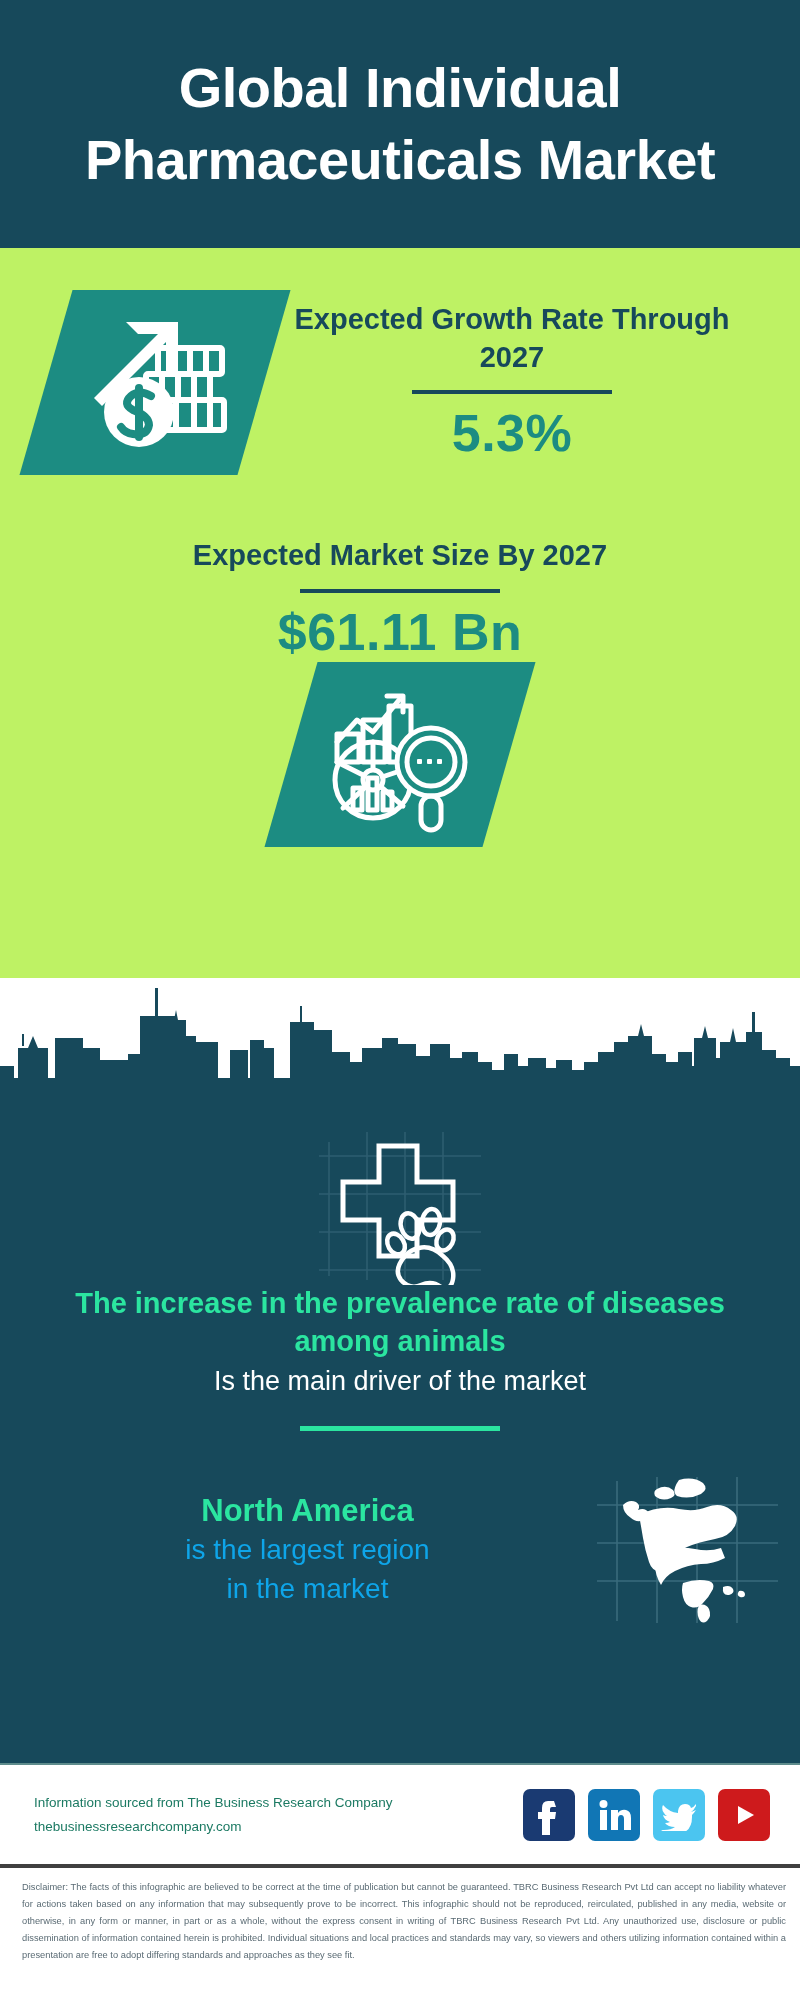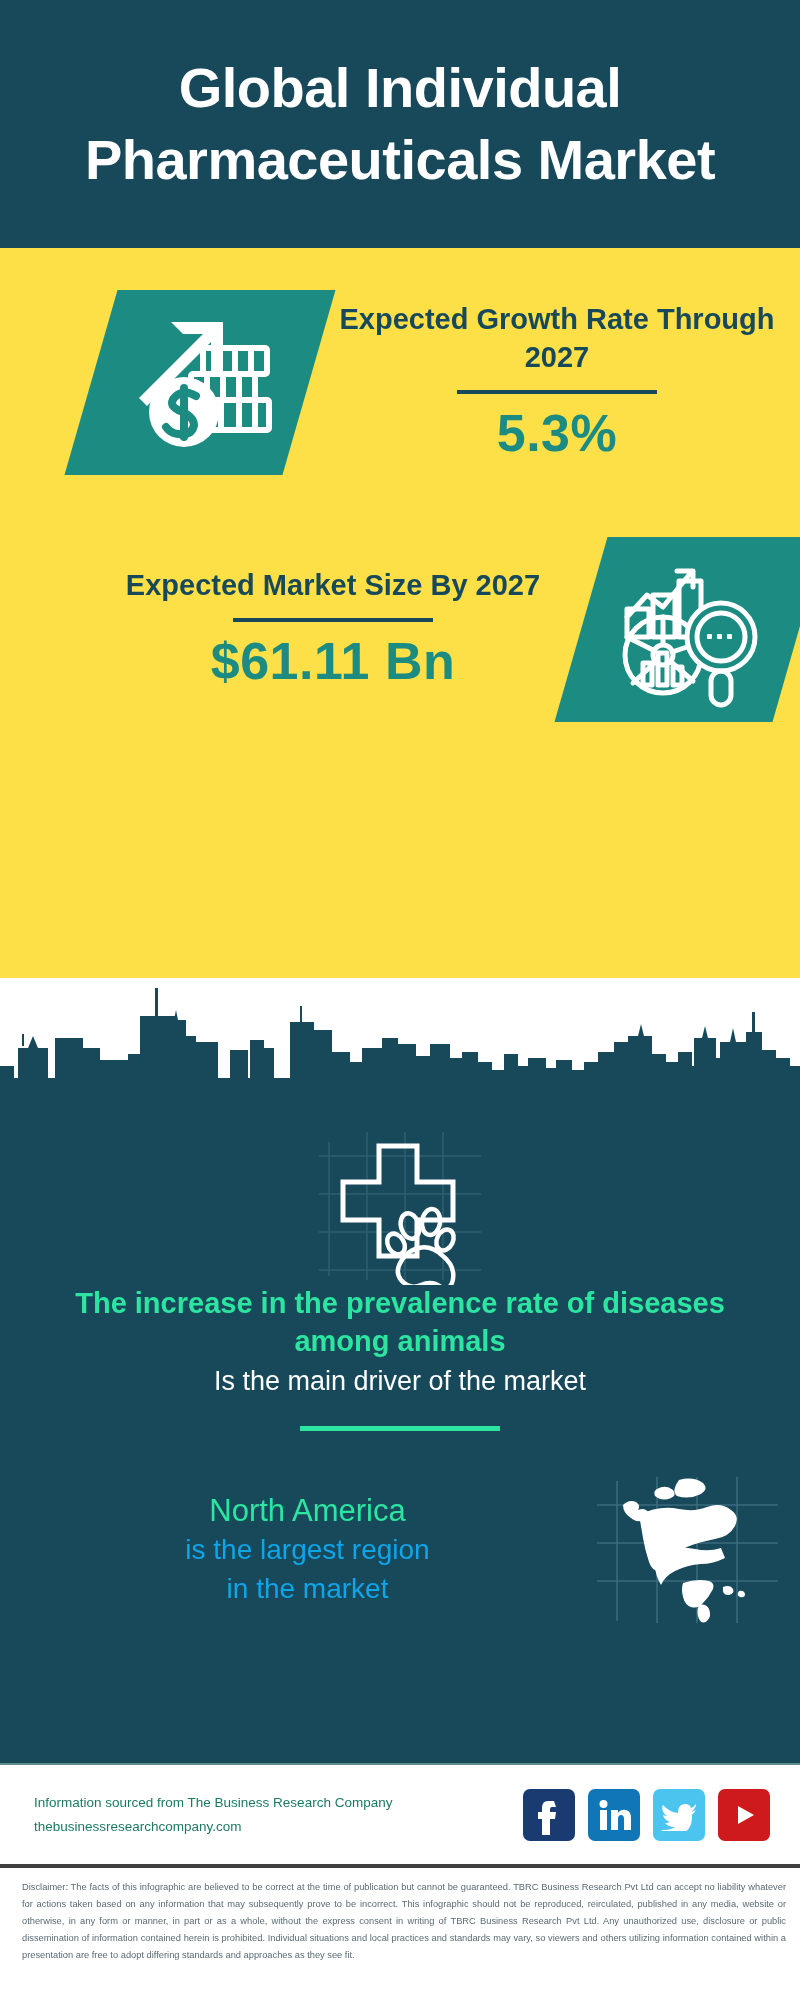--- a/index.html
+++ b/index.html
@@ -24,33 +24,32 @@
     font-size:56px;
     font-weight:bold;
     line-height:1.28;
     text-align:center;
     letter-spacing:-0.5px;
   }
 
   
   .white-zone{
     width:800px;
-    background:#fde047;
+    background:#bef264;
     position:relative;
     height:730px;
-    padding-left:45px;
   }
 
   
   .stat-row{
     display:flex; align-items:center;
     width:800px;
   }
   .stat-row.row1{ padding-top:42px; }
-  .stat-row.row2{ padding-top:62px; }
+  .stat-row.row2{ padding-top:62px;flex-direction:column; }
 
   .para-icon{
     width:218px; height:185px;
     position:relative;
     flex:0 0 auto;
   }
   .para-shape{
     position:absolute; inset:0;
     background:#1C8C82;
     transform:skewX(-16deg);
@@ -135,21 +134,21 @@
   }
 
   .region-row{
     display:flex; align-items:center;
     padding:44px 20px 0 20px;
   }
   .region-text{ flex:1 1 auto; text-align:center; }
   .region-name{
     color:#2BE5A0;
     font-size:31px;
-    font-weight:normal;
+    font-weight:bold;
     line-height:1.3;
     display:block;
   }
   .region-sub{
     color:#0ea5e9;
     font-size:28px;
     line-height:1.37;
     display:block;
   }
   .map-icon{

